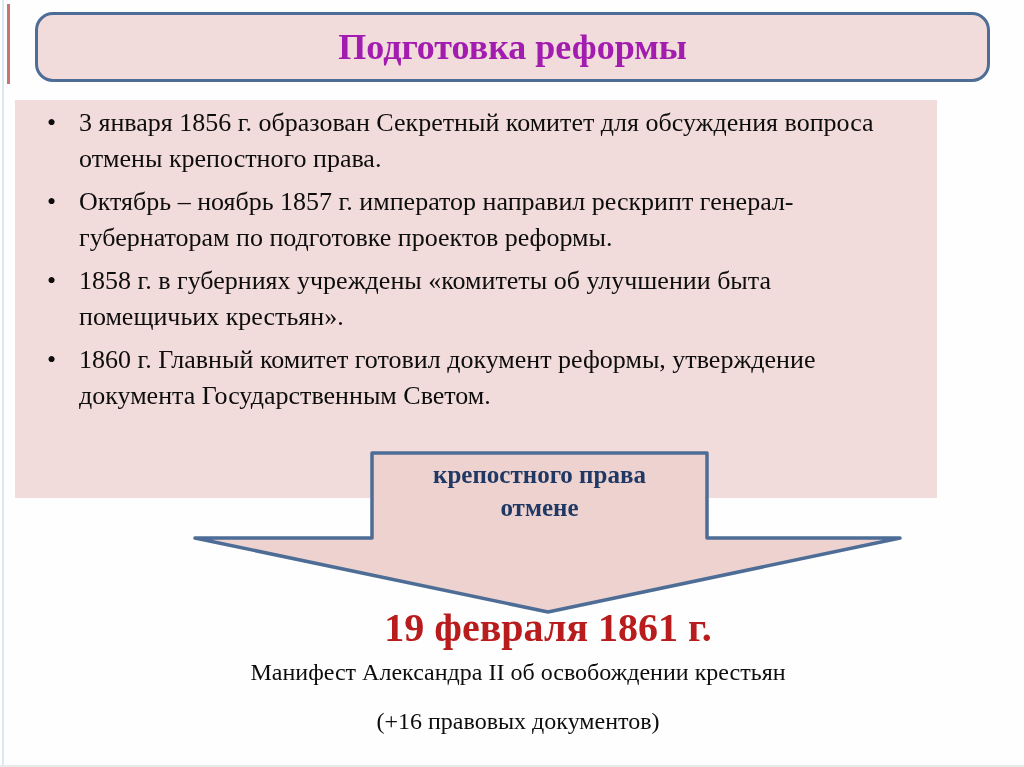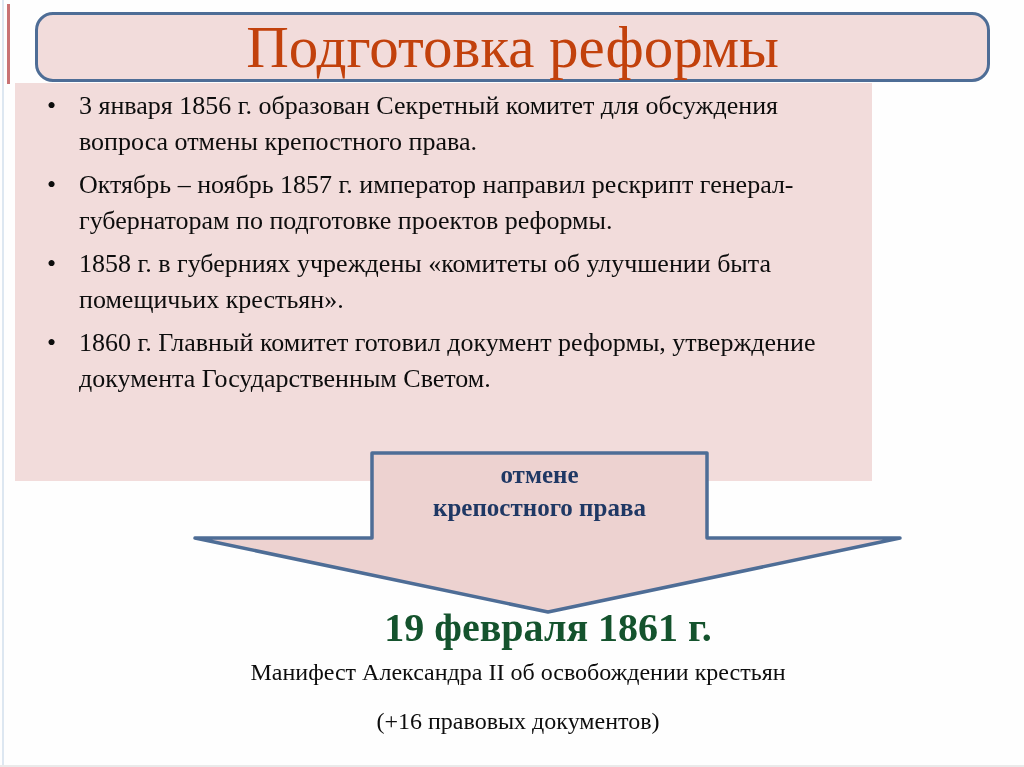--- a/index.html
+++ b/index.html
@@ -15,26 +15,26 @@
   .edge-bottom{position:absolute;left:0;bottom:0;width:1024px;height:2px;background:#eaeaea;}
   .accent-red{position:absolute;left:7px;top:4px;width:3px;height:80px;background:#c05a5c;opacity:.85;}
 
   
   .title-box{
     position:absolute;left:35px;top:12px;width:949px;height:64px;
     background:#f2dcdb;border:3px solid #4e6d96;border-radius:18px;
     display:flex;align-items:center;justify-content:center;
   }
   .title-box h1{
-    margin:0;font-size:59px;font-weight:normal;color:#c2410c;letter-spacing:0;
+    margin:0;font-size:36px;font-weight:bold;color:#a21caf;letter-spacing:0;
   }
 
   
   .content-band{
-    position:absolute;left:15px;top:83px;width:857px;height:398px;
+    position:absolute;left:15px;top:100px;width:922px;height:398px;
     background:#f2dcdb;
   }
   .bullet-list{
     list-style:none;margin:0;padding:5px 40px 0 18px;
   }
   .bullet-list li{
     position:relative;
     padding-left:46px;
     font-size:26px;line-height:36px;color:#0d0d0d;
     margin-bottom:7px;
@@ -50,21 +50,21 @@
   .arrow-label{
     position:absolute;left:287px;top:458px;width:505px;
     text-align:center;
     font-size:25px;font-weight:bold;color:#1f3864;line-height:33px;
   }
 
   
   .result-date{
     position:absolute;left:72px;top:604px;width:952px;
     text-align:center;
-    font-size:40px;font-weight:bold;color:#14532d;
+    font-size:40px;font-weight:bold;color:#b91c1c;
   }
   .result-block{
     position:absolute;left:12px;top:648px;width:1012px;
     text-align:center;
     font-size:24px;color:#0d0d0d;line-height:49px;
   }
 </style>
 </head>
 <body>
 
@@ -85,22 +85,22 @@
       <li>1858 г. в губерниях учреждены «комитеты об улучшении быта помещичьих крестьян».</li>
       <li>1860 г. Главный комитет готовил документ реформы, утверждение документа Государственным Светом.</li>
     </ul>
   </div>
 
   <svg class="arrow-svg" viewBox="0 0 740 170" xmlns="http://www.w3.org/2000/svg">
     <polygon points="192,5 527,5 527,90 720,90 368,164 15,90 192,90" fill="#edd2d0" stroke="#4e6d96" stroke-width="3.5" stroke-linejoin="round"></polygon>
   </svg>
 
   <div class="arrow-label">
+    <div>крепостного права</div>
     <div>отмене</div>
-    <div>крепостного права</div>
   </div>
 
   <div class="result-date">19 февраля 1861 г.</div>
 
   <div class="result-block">
     <div>Манифест Александра II об освобождении крестьян</div>
     <div>(+16 правовых документов)</div>
   </div>
 
 </div>

